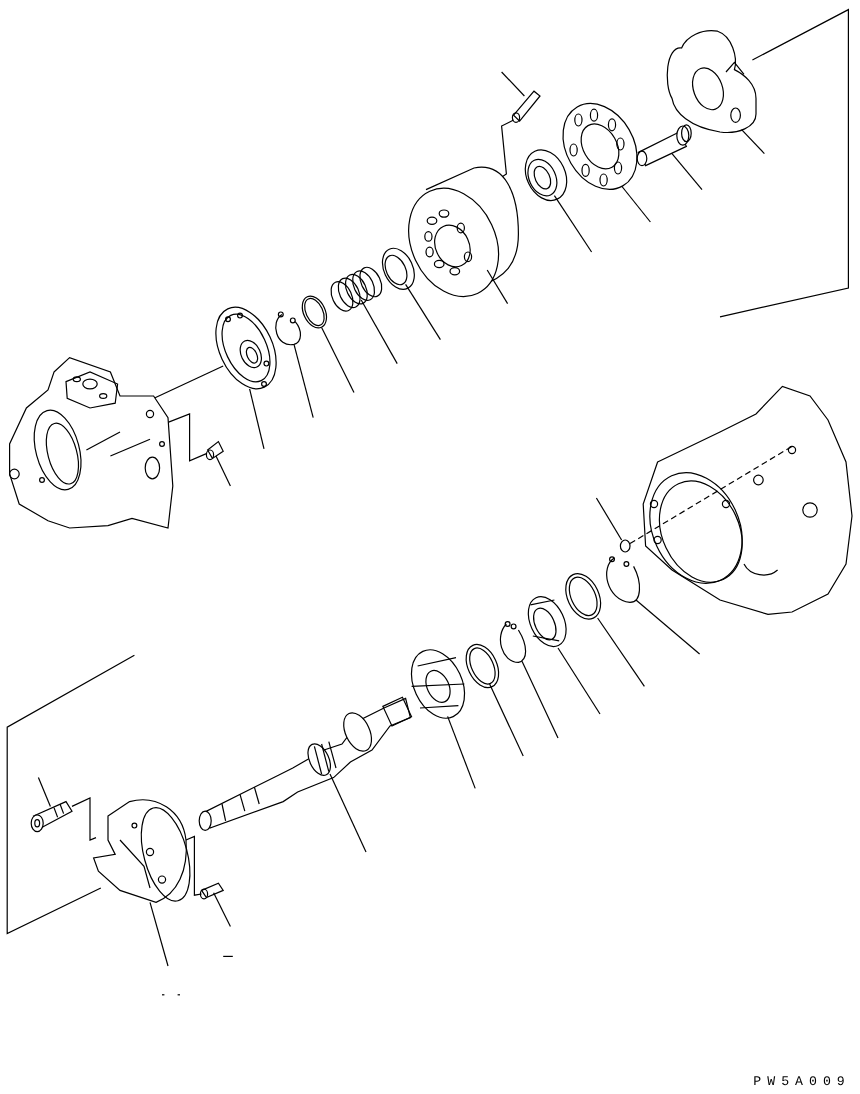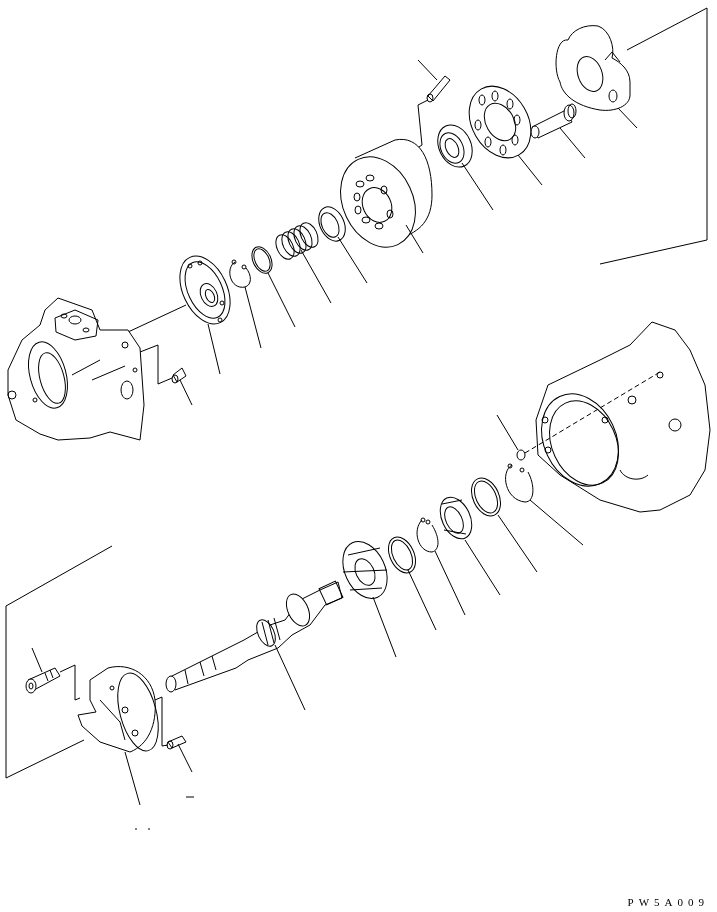--- a/index.html
+++ b/index.html
@@ -1,16 +1,16 @@
 <!DOCTYPE html>
 <html><head>
   <meta charset="utf-8">
   <style>
     html,body{margin:0;padding:0;background:#ffffff;}
-    #canvas{position:relative;width:717px;height:912px;background:#ffffff;overflow:hidden;font-family:Liberation Serif, serif;}
+    #canvas{position:relative;width:717px;height:912px;background:#ffffff;overflow:hidden;font-family:Liberation Mono, monospace;}
     svg{position:absolute;left:0;top:0;}
     .ln{stroke:#000;stroke-width:1;fill:none;}
     .fl{stroke:#000;stroke-width:1;fill:#fff;}
     #fig-code{position:absolute;right:8px;bottom:4px;font-size:11px;letter-spacing:5px;color:#000;}
   </style>
 </head>
 <body>
 
 <div id="canvas">
   <svg width="717" height="912" viewBox="0 0 717 912">

